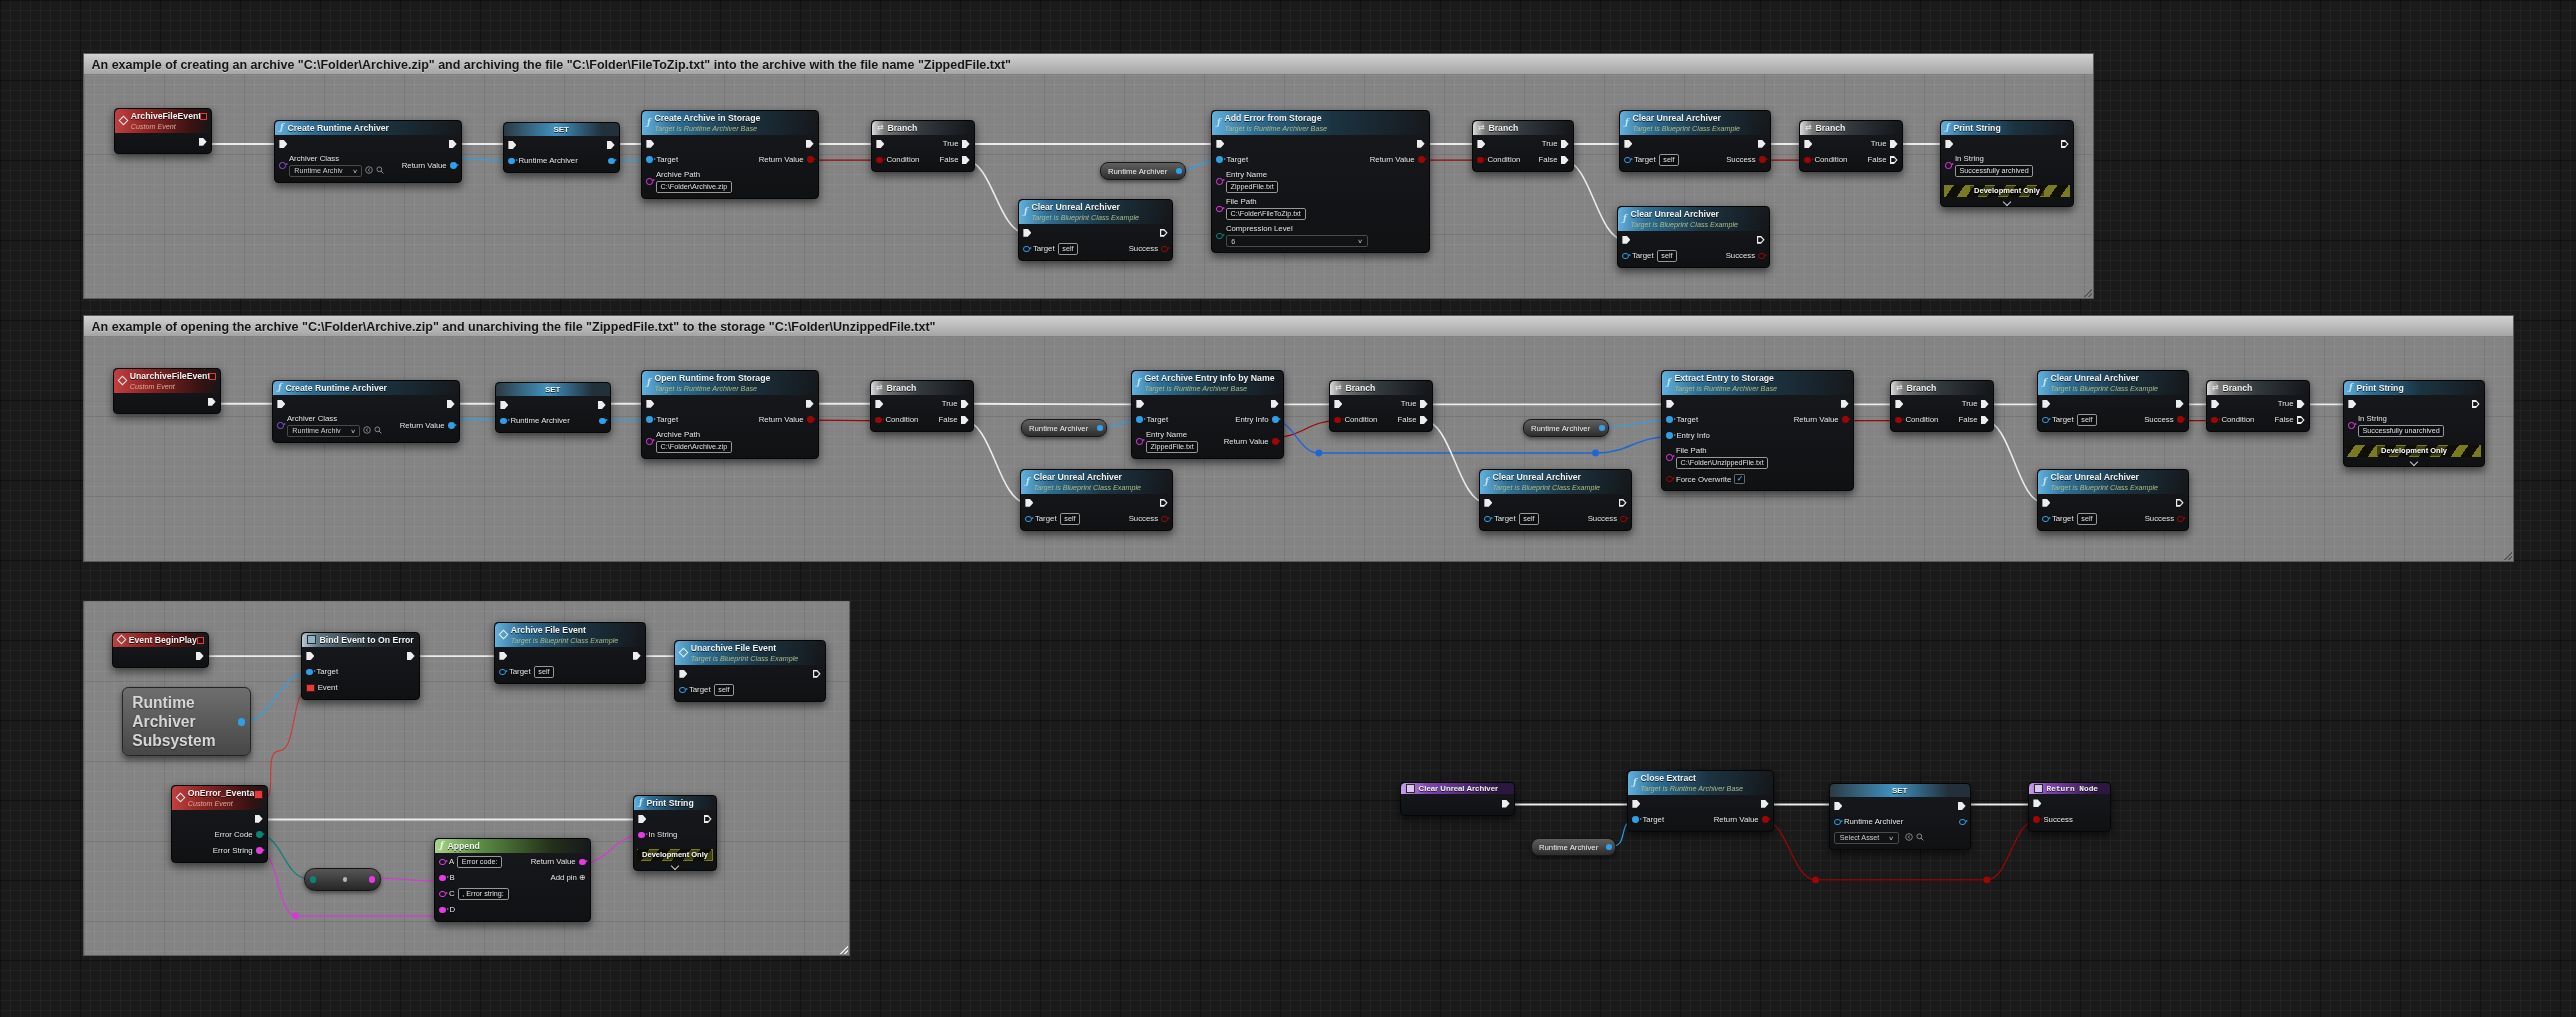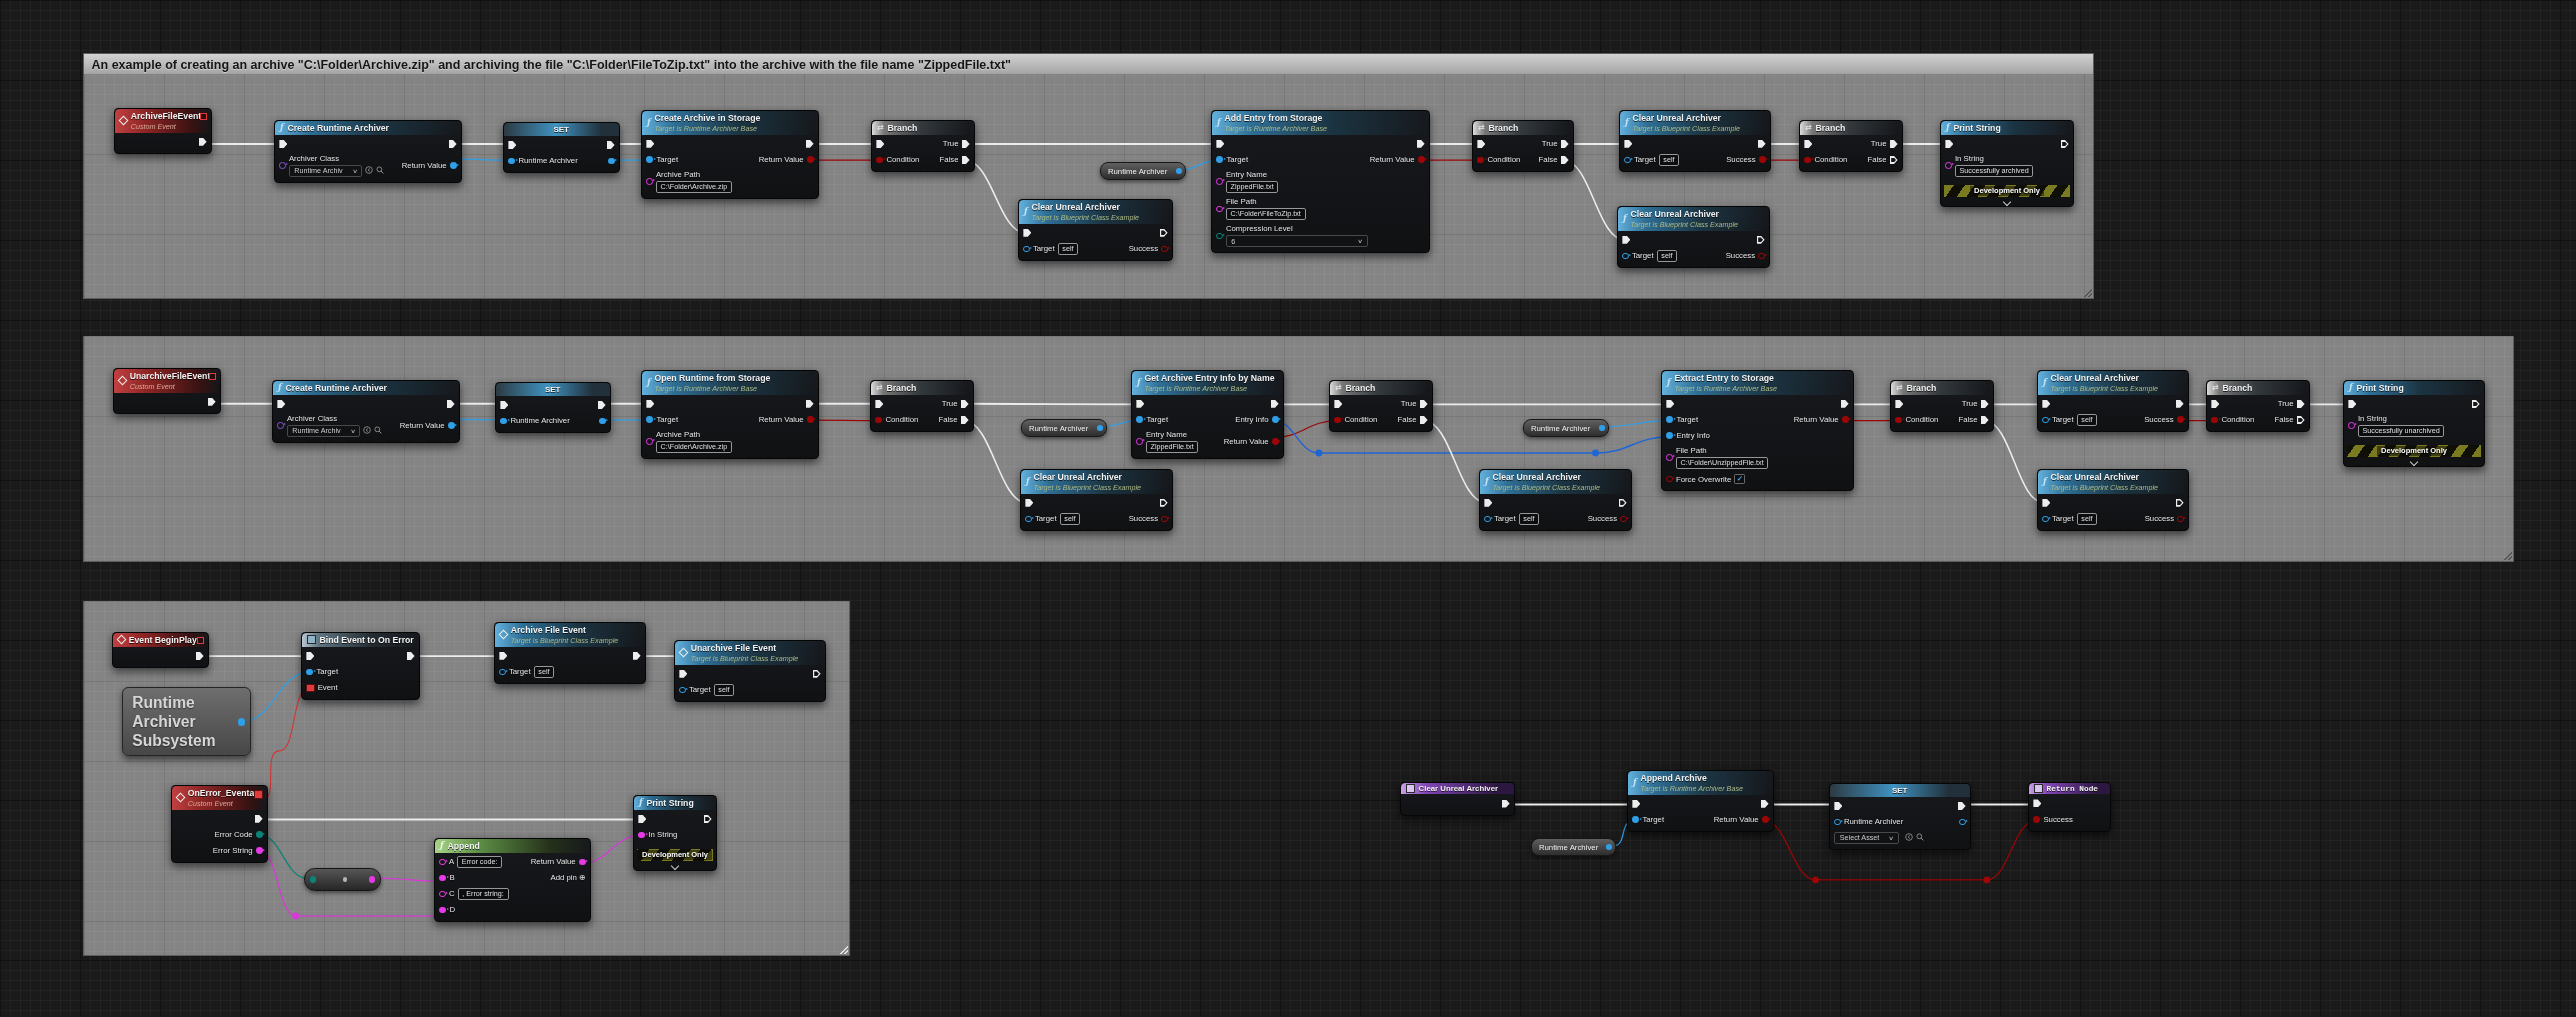--- a/index.html
+++ b/index.html
@@ -172,20 +172,23 @@
       <path d="M 3146 1291 C 3200 1291, 3212 1291, 3266 1291" fill="none" stroke="#ececec" stroke-width="3"></path>
     </svg>
 <div class="comment" style="left: 83px; top: 53px; width: 2011px; height: 246px;">
       <div class="cheader">
         <span>An example of creating an archive "C:\Folder\Archive.zip" and archiving the file "C:\Folder\FileToZip.txt" into the archive with the file name "ZippedFile.txt"</span>
       </div>
       <div class="cbody"></div>
       <div class="chandle gray"></div>
     </div>
     <div class="comment" style="left: 83px; top: 315px; width: 2431px; height: 247px;">
+      <div class="cheader">
+        <span>An example of opening the archive "C:\Folder\Archive.zip" and unarchiving the file "ZippedFile.txt" to the storage "C:\Folder\UnzippedFile.txt"</span>
+      </div>
       <div class="cbody"></div>
       <div class="chandle gray"></div>
     </div>
     <div class="comment" style="left: 83px; top: 580px; width: 767px; height: 376px;">
       <div class="cbody"></div>
       <div class="chandle white"></div>
     </div>
     <div class="node" style="left: 114px; top: 108px; width: 96px;">
       <div class="hdr event">
         <span class="dicon"></span>
@@ -367,21 +370,21 @@
             <span class="lbl">Success</span>
             <span class="pin pdot h" style="--c: #9c0606;"></span>
           </span>
         </div>
       </div>
     </div>
     <div class="node" style="left: 1211px; top: 110px; width: 217px;">
       <div class="hdr fn">
         <span class="ficon">ƒ</span>
         <span class="two">
-          <span class="t">Add Entry from Storage</span>
+          <span class="t">Add Error from Storage</span>
           <span class="sub">Target is Runtime Archiver Base</span>
         </span>
       </div>
       <div class="body">
         <div class="row">
           <span class="side">
             <span class="pin pexec"></span>
           </span>
           <span class="side r">
             <span class="pin pexec"></span>
@@ -1270,21 +1273,21 @@
       </div>
     </div>
     <div class="pill" style="left: 1531px; top: 838px; width: 64px;">
       <span>Runtime Archiver</span>
       <span class="dot"></span>
     </div>
     <div class="node" style="left: 1627px; top: 770px; width: 145px;">
       <div class="hdr fn">
         <span class="ficon">ƒ</span>
         <span class="two">
-          <span class="t">Append Archive</span>
+          <span class="t">Close Extract</span>
           <span class="sub">Target is Runtime Archiver Base</span>
         </span>
       </div>
       <div class="body">
         <div class="row">
           <span class="side">
             <span class="pin pexec"></span>
           </span>
           <span class="side r">
             <span class="pin pexec"></span>

